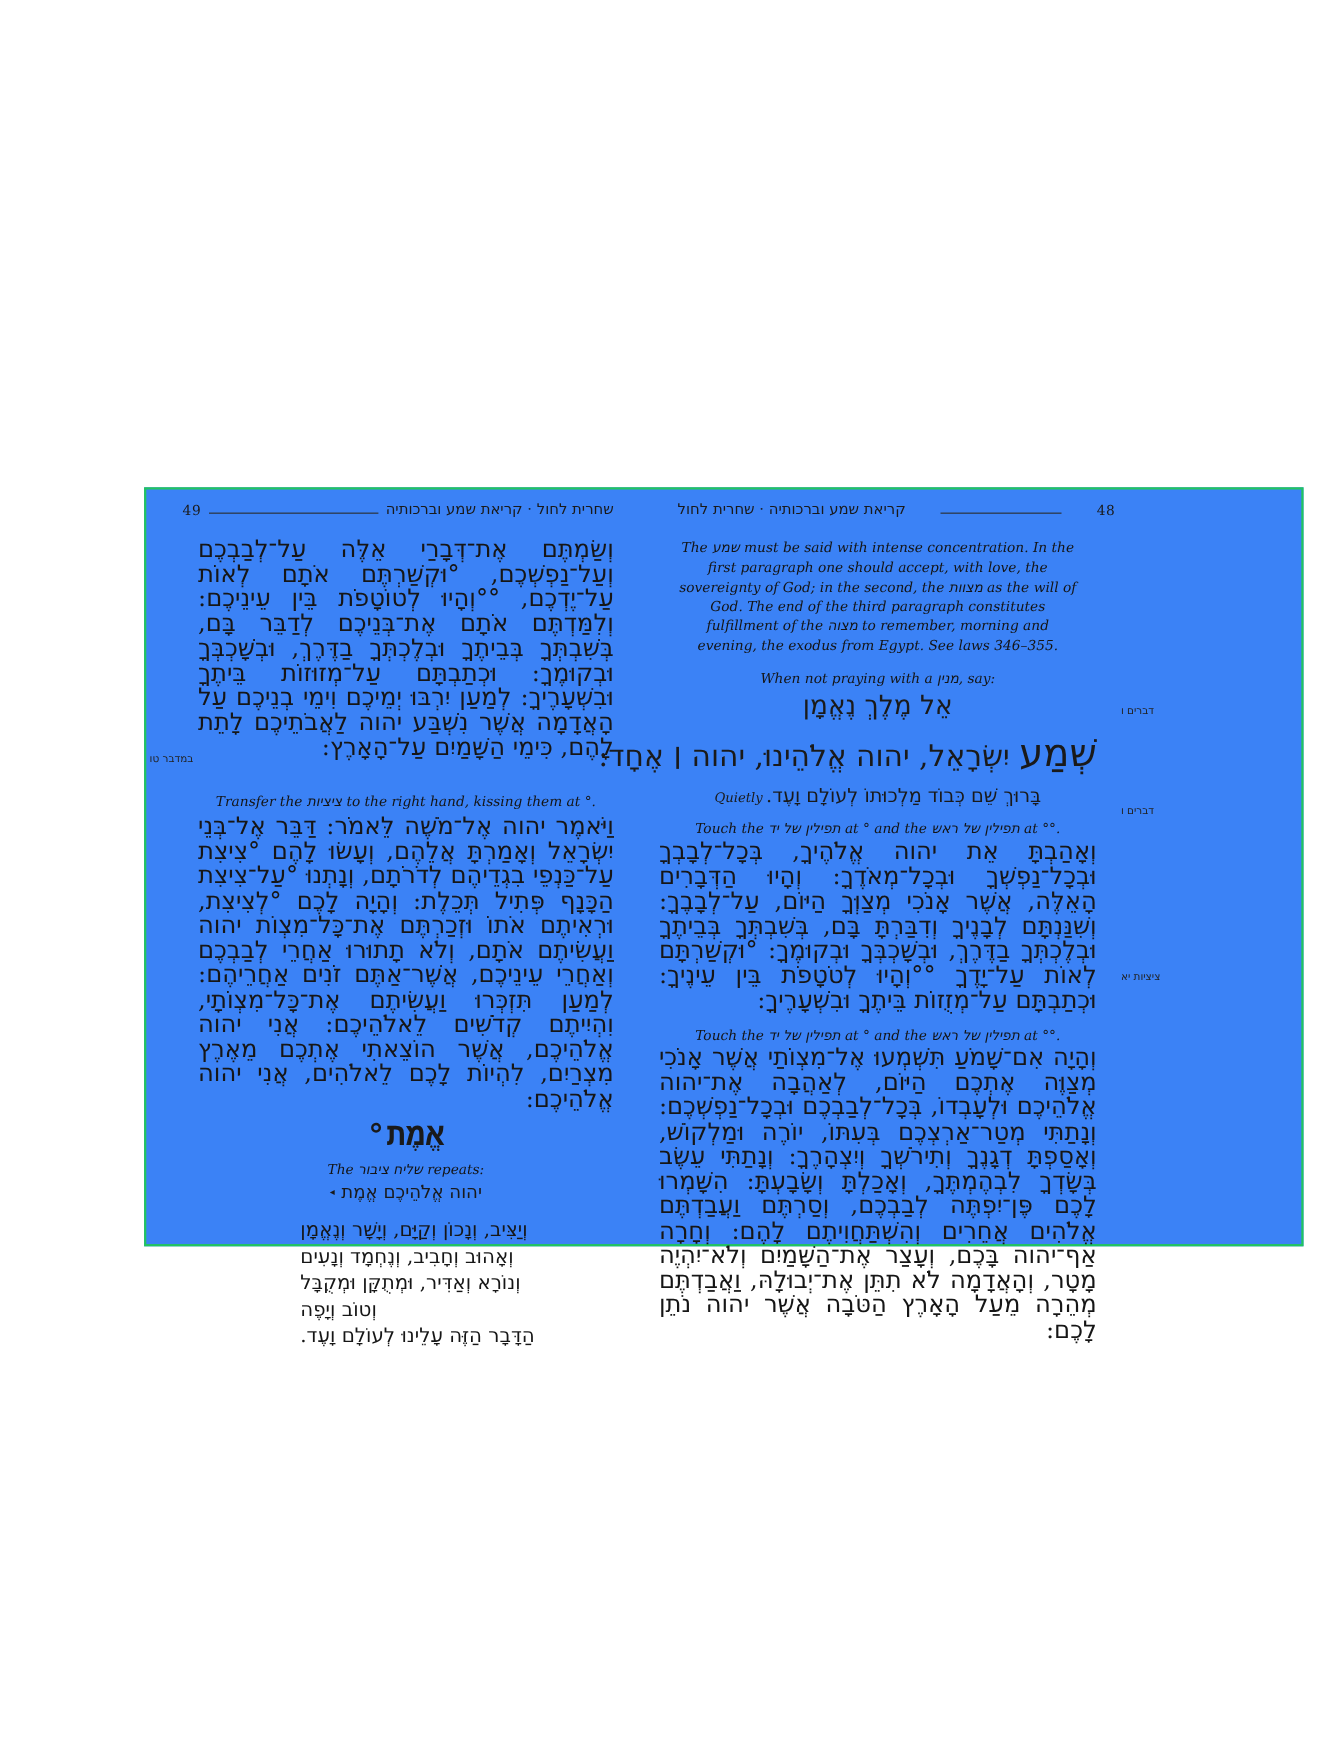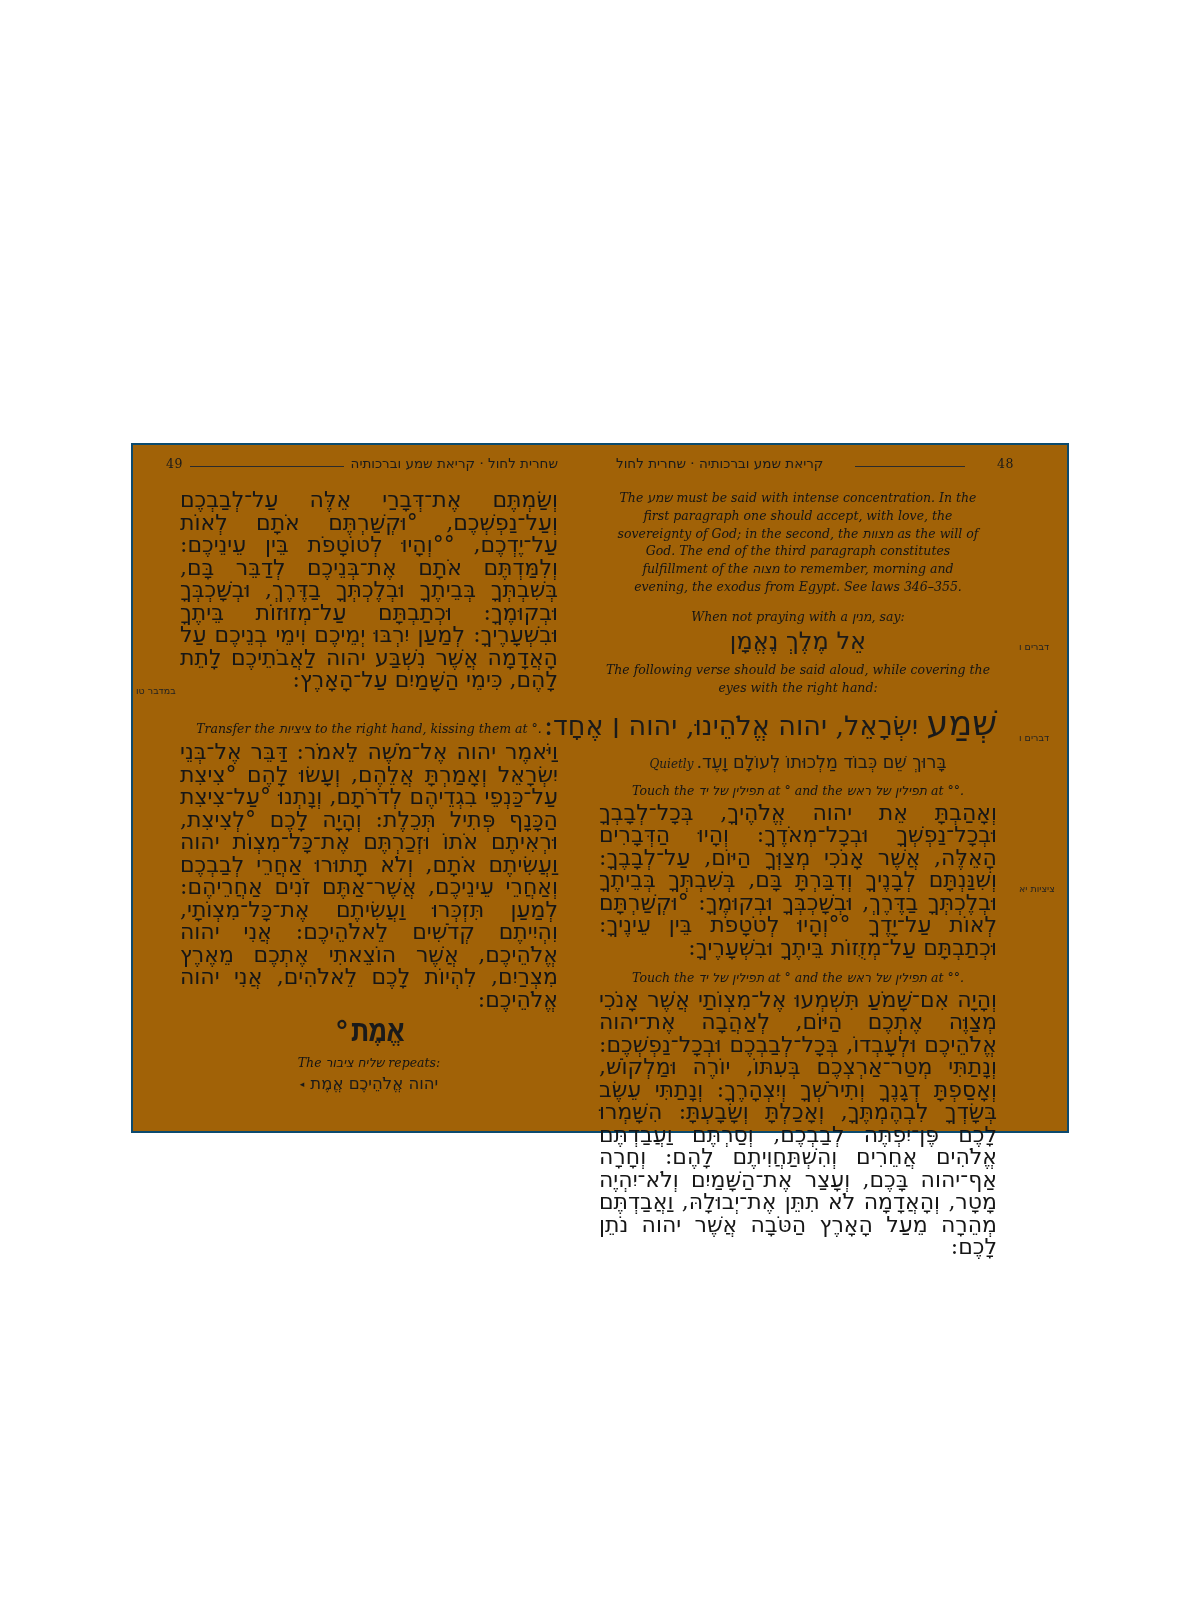--- a/index.html
+++ b/index.html
@@ -4,22 +4,22 @@
 <style>
   * { margin:0; padding:0; box-sizing:border-box; }
   html,body { background:#ffffff; }
   body {
     width:1200px; height:1600px; position:relative;
     font-family:"DejaVu Serif","DejaVu Sans",serif;
     color:#1a1a1a;
   }
   .spread {
     position:absolute; left:131px; top:443px;
-    width:938px; height:690px;
-    border:2px solid #0c4a6e; background:#a16207;
+    width:1054px; height:690px;
+    border:2px solid #22c55e; background:#3b82f6;
   }
   
   .hdr {
     position:absolute; top:10px; display:flex; align-items:flex-end; gap:7px;
   }
   .hdr .rule { flex:1; border-bottom:1.5px solid #2b2b2b; margin-bottom:4px; }
   .hdr-left  { left:33px;  width:392px; }
   .hdr-right { left:483px; width:398px;gap:32px; }
   .pagenum { font-size:12.5px; letter-spacing:.5px; }
   .htitle  { font-size:13.5px; direction:rtl; white-space:nowrap; }
@@ -97,21 +97,20 @@
   <div class="mnote mn-vehaya">ציציות יא</div>
 
   <div class="col col-48">
 
     <div class="instr intro">The שמע must be said with intense concentration. In the first paragraph one should accept, with love, the sovereignty of God; in the second, the מצוות as the will of God. The end of the third paragraph constitutes fulfillment of the מצוה to remember, morning and evening, the exodus from Egypt. See laws 346–355.</div>
 
     <div class="instr mb2">When not praying with a מנין, say:</div>
 
     <div class="elmelech">אֵל מֶלֶךְ נֶאֱמָן</div>
 
-    <div class="instr mb2">The following verse should be said aloud, while covering the eyes with the right hand:</div>
 
     <div class="shema"><span class="big">שְׁמַע</span> <span>יִשְׂרָאֵל, יהוה אֱלֹהֵינוּ, יהוה ׀ אֶחָד:</span></div>
 
     <div class="quietline">
       <span class="qlabel">Quietly</span>
       <span class="qheb">בָּרוּךְ שֵׁם כְּבוֹד מַלְכוּתוֹ לְעוֹלָם וָעֶד.</span>
     </div>
 
     <div class="instr mb2">Touch the תפילין של יד at ° and the תפילין של ראש at °°.</div>
 
@@ -133,16 +132,23 @@
 
     <div class="emetline"><span class="emet">°אֱמֶת</span></div>
 
     <div class="instr mb2">The שליח ציבור repeats:</div>
 
     <div class="chazzan">
       <span class="mark">◂</span>
       <span class="cheb">יהוה אֱלֹהֵיכֶם אֱמֶת</span>
     </div>
 
+    <div class="poem">
+      <div>וְיַצִּיב, וְנָכוֹן וְקַיָּם, וְיָשָׁר וְנֶאֱמָן</div>
+      <div>וְאָהוּב וְחָבִיב, וְנֶחְמָד וְנָעִים</div>
+      <div>וְנוֹרָא וְאַדִּיר, וּמְתֻקָּן וּמְקֻבָּל</div>
+      <div>וְטוֹב וְיָפֶה</div>
+      <div>הַדָּבָר הַזֶּה עָלֵינוּ לְעוֹלָם וָעֶד.</div>
+    </div>
 
   </div>
 
 </div>
 
 </body></html>

